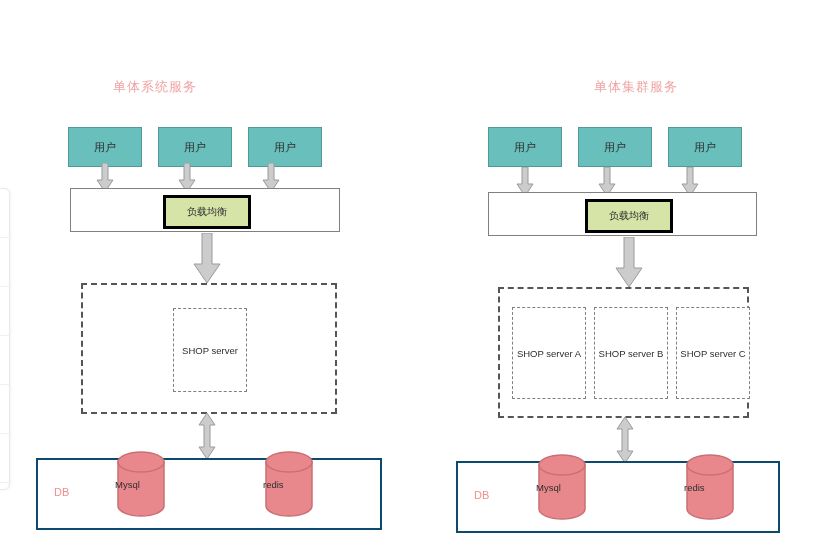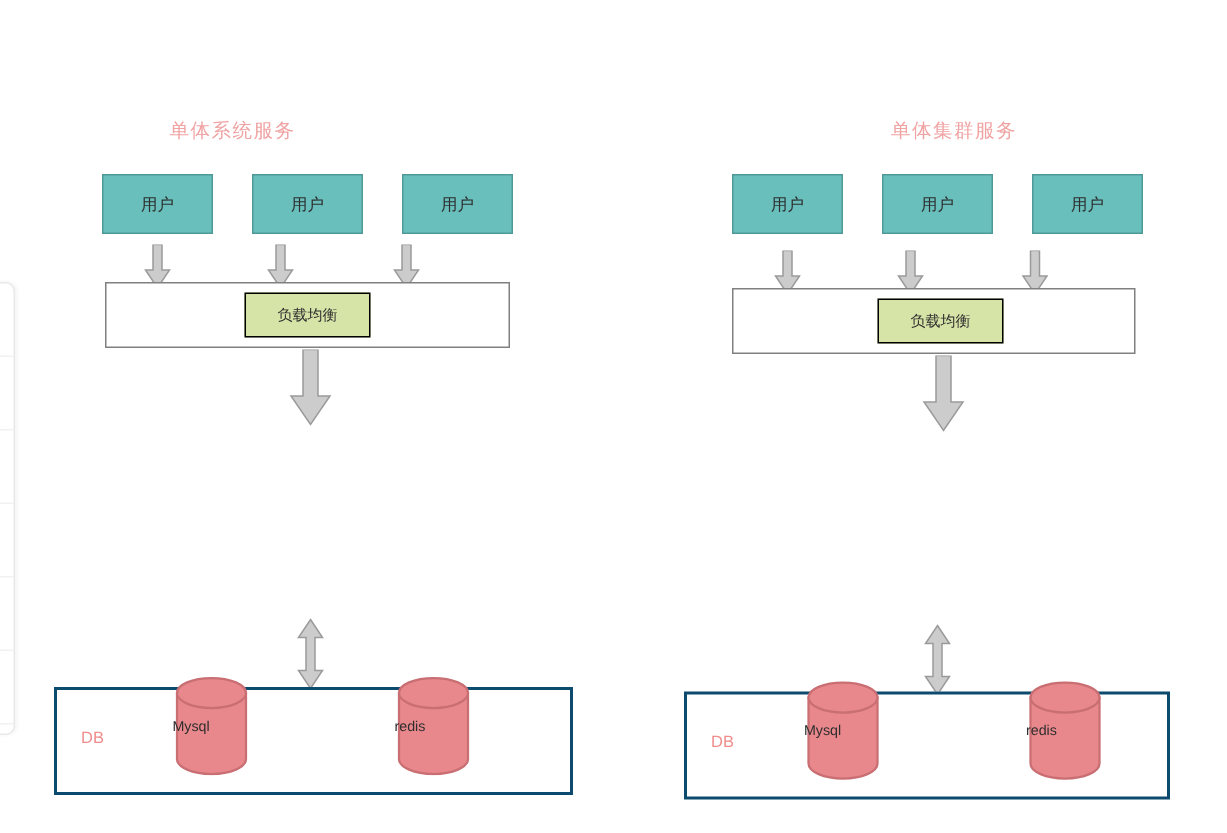--- a/index.html
+++ b/index.html
@@ -27,21 +27,21 @@
   .diagram.right{left:418px;width:400px;}
 
   .title{
     position:absolute;top:78px;width:100%;text-align:center;
     font-size:13px;color:#f0a3a3;letter-spacing:1px;white-space:nowrap;
   }
   .diagram.left .title{left:-50px;}
   .diagram.right .title{left:18px;}
 
   
-  .user-row{position:absolute;top:116px;display:flex;gap:16px;}
+  .user-row{position:absolute;top:127px;display:flex;gap:6px;}
   .diagram.left .user-row{left:68px;}
   .diagram.right .user-row{left:70px;}
   .user-box{
     width:72px;height:38px;background:#68bfbc;border:1px solid #4f9a99;
     display:flex;align-items:center;justify-content:center;
     font-size:11px;color:#2d2d2d;margin-right:10px;
   }
   .diagram.right .user-box{margin-right:10px;}
 
   
@@ -49,21 +49,21 @@
   .arrow-sm svg{display:block;}
 
   
   .lb-bar{
     position:absolute;height:42px;border:1px solid #808080;background:#fff;
   }
   .diagram.left .lb-bar{left:70px;top:188px;width:268px;}
   .diagram.right .lb-bar{left:70px;top:192px;width:267px;}
   .lb-box{
     position:absolute;top:6px;width:82px;height:28px;
-    background:#d7e4a8;border:1px solid #000000;
+    background:#d7e4a8;border:3px solid #000000;
     display:flex;align-items:center;justify-content:center;
     font-size:10px;color:#2d2d2d;
   }
   .diagram.left .lb-box{left:92px;}
   .diagram.right .lb-box{left:96px;}
 
   
   .arrow-big{position:absolute;width:30px;height:52px;}
   .diagram.left .arrow-big{left:192px;top:233px;}
   .diagram.right .arrow-big{left:196px;top:237px;}
@@ -152,20 +152,23 @@
     <div class="lb-bar">
       <div class="lb-box">负载均衡</div>
     </div>
 
     <div class="arrow-big">
       <svg width="30" height="52" viewBox="0 0 30 52">
           <path d="M10 0 h10 v31 h8 L15 50 2 31 h8 z" fill="#cccccc" stroke="#9a9a9a" stroke-width="1"></path>
         </svg>
     </div>
 
+    <div class="srv-container">
+      <div class="srv-box">SHOP server</div>
+    </div>
 
     <div class="arrow-dbl">
       <svg width="22" height="48" viewBox="0 0 22 48">
         <path d="M11 1 L19 13 h-5 v22 h5 L11 47 3 35 h5 V13 H3 z" fill="#cccccc" stroke="#9a9a9a" stroke-width="1"></path>
       </svg>
     </div>
 
     <div class="db-bar">
       <div class="db-label">DB</div>
 
@@ -216,20 +219,27 @@
     <div class="lb-bar">
       <div class="lb-box">负载均衡</div>
     </div>
 
     <div class="arrow-big">
       <svg width="30" height="52" viewBox="0 0 30 52">
           <path d="M10 0 h10 v31 h8 L15 50 2 31 h8 z" fill="#cccccc" stroke="#9a9a9a" stroke-width="1"></path>
         </svg>
     </div>
 
+    <div class="srv-container">
+      <div class="srv-row">
+        <div class="srv-box">SHOP server A</div>
+        <div class="srv-box">SHOP server B</div>
+        <div class="srv-box">SHOP server C</div>
+      </div>
+    </div>
 
     <div class="arrow-dbl">
       <svg width="22" height="48" viewBox="0 0 22 48">
         <path d="M11 1 L19 13 h-5 v22 h5 L11 47 3 35 h5 V13 H3 z" fill="#cccccc" stroke="#9a9a9a" stroke-width="1"></path>
       </svg>
     </div>
 
     <div class="db-bar">
       <div class="db-label">DB</div>
 

